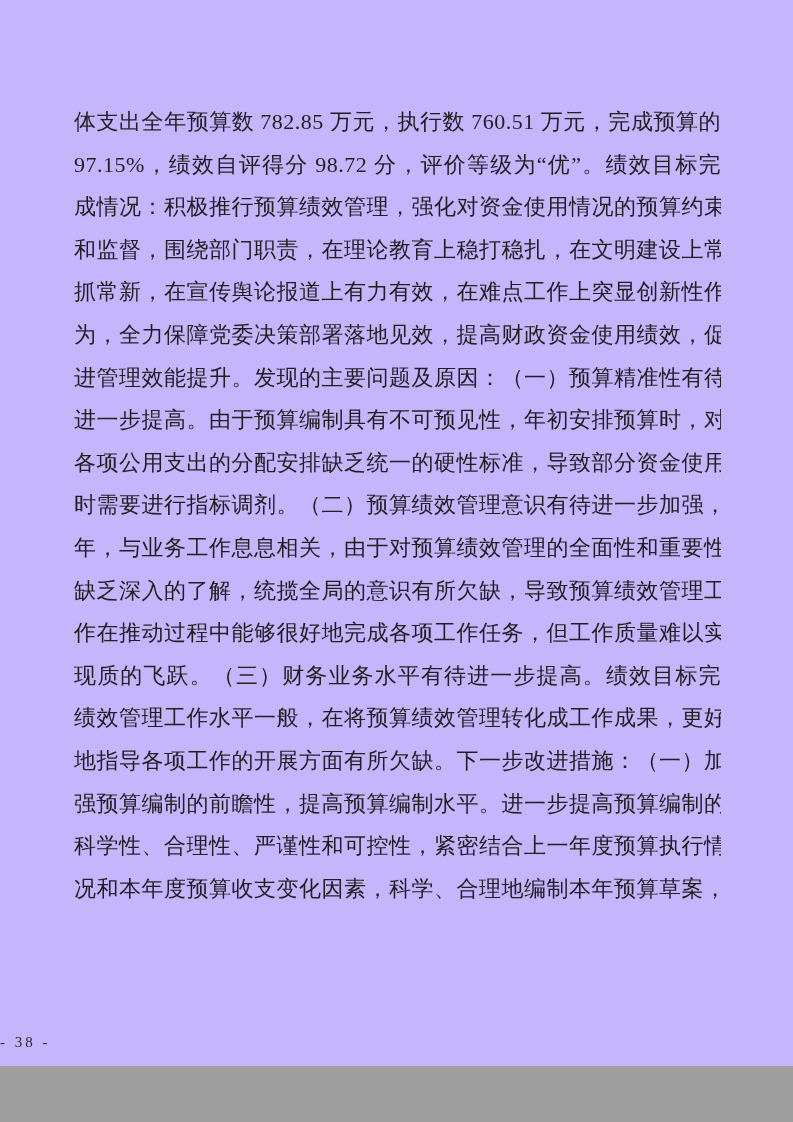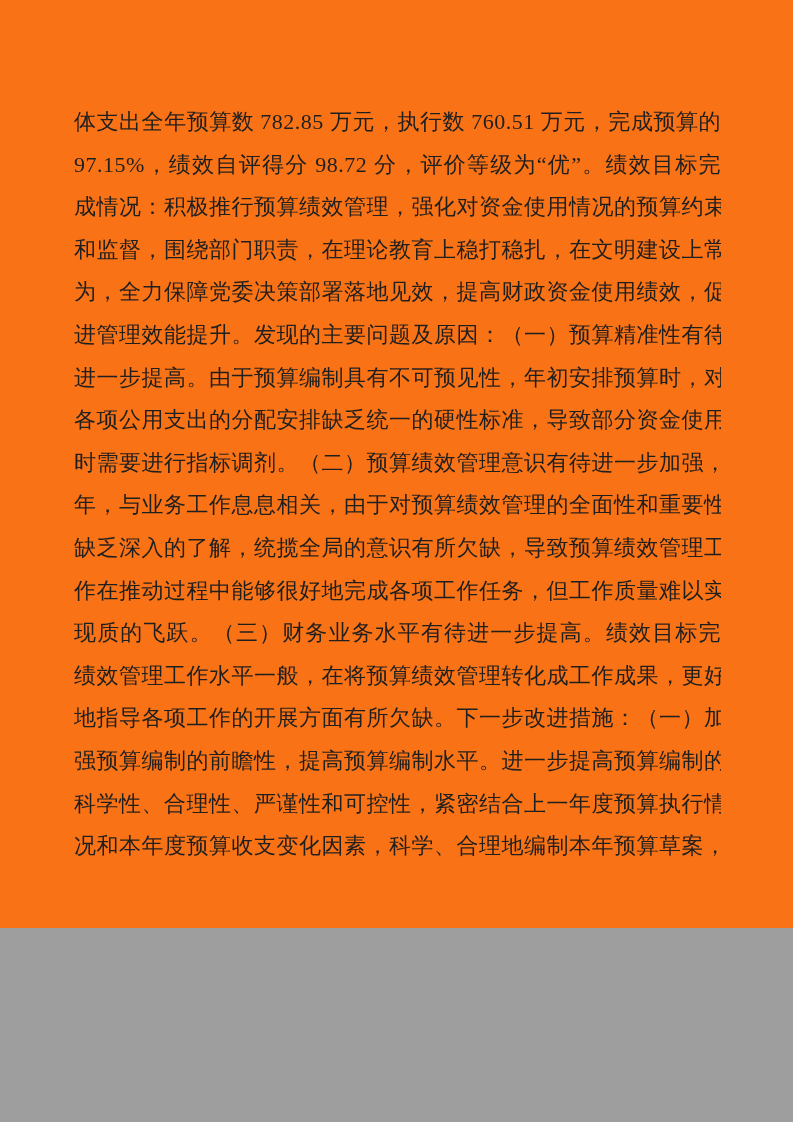--- a/index.html
+++ b/index.html
@@ -3,23 +3,23 @@
 <meta charset="utf-8">
 <style>
   html, body {
     margin: 0;
     padding: 0;
     background: #9e9e9e;
   }
   .page {
     position: relative;
     width: 793px;
-    height: 928px;
+    height: 1066px;
     margin: 0 auto;
-    background: #f97316;
+    background: #c4b5fd;
     overflow: hidden;
     font-family: "Liberation Serif", "DejaVu Serif", serif;
     color: #1f1f1f;
   }
   .text-block {
     position: absolute;
     top: 101px;
     left: 74px;
     right: 72px;
   }
@@ -48,20 +48,21 @@
 </style>
 </head>
 <body>
 
 <div class="page">
   <div class="text-block">
     <div class="line">体支出全年预算数 782.85 万元，执行数 760.51 万元，完成预算的</div>
     <div class="line">97.15%，绩效自评得分 98.72 分，评价等级为“优”。绩效目标完</div>
     <div class="line">成情况：积极推行预算绩效管理，强化对资金使用情况的预算约束</div>
     <div class="line">和监督，围绕部门职责，在理论教育上稳打稳扎，在文明建设上常</div>
+    <div class="line">抓常新，在宣传舆论报道上有力有效，在难点工作上突显创新性作</div>
     <div class="line">为，全力保障党委决策部署落地见效，提高财政资金使用绩效，促</div>
     <div class="line">进管理效能提升。发现的主要问题及原因：（一）预算精准性有待</div>
     <div class="line">进一步提高。由于预算编制具有不可预见性，年初安排预算时，对</div>
     <div class="line">各项公用支出的分配安排缺乏统一的硬性标准，导致部分资金使用</div>
     <div class="line">时需要进行指标调剂。（二）预算绩效管理意识有待进一步加强，</div>
     <div class="line">年，与业务工作息息相关，由于对预算绩效管理的全面性和重要性</div>
     <div class="line">缺乏深入的了解，统揽全局的意识有所欠缺，导致预算绩效管理工</div>
     <div class="line">作在推动过程中能够很好地完成各项工作任务，但工作质量难以实</div>
     <div class="line">现质的飞跃。（三）财务业务水平有待进一步提高。绩效目标完</div>
     <div class="line">绩效管理工作水平一般，在将预算绩效管理转化成工作成果，更好</div>

